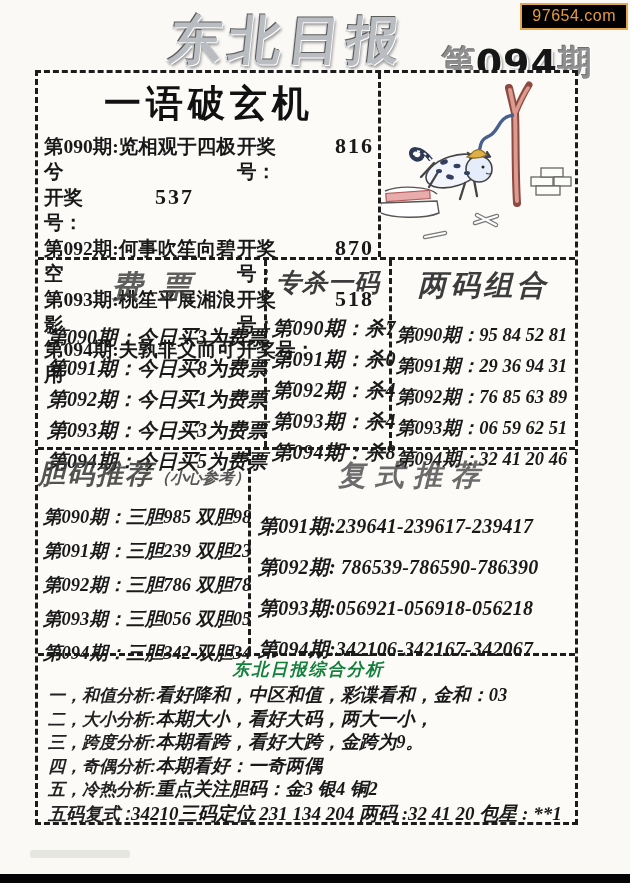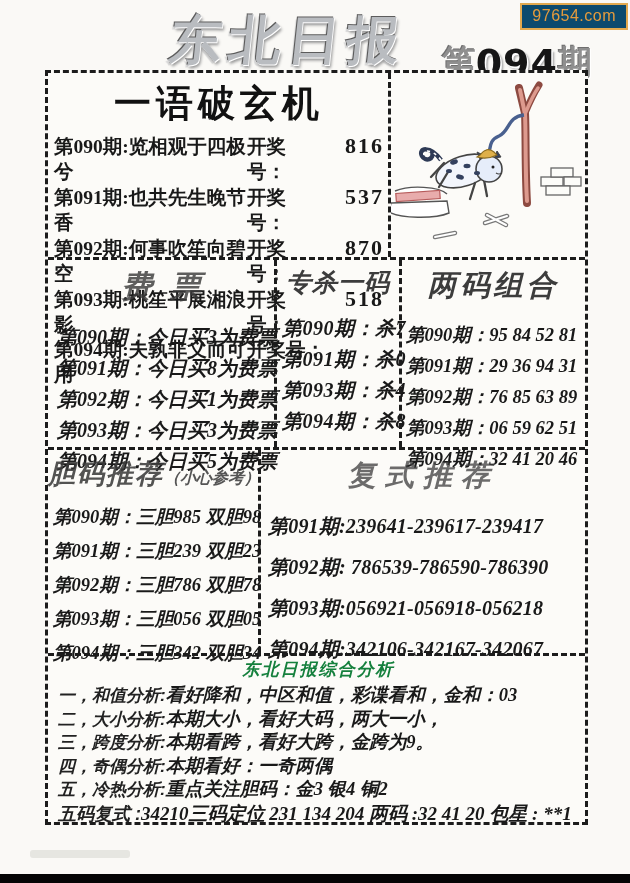--- a/index.html
+++ b/index.html
@@ -6,21 +6,21 @@
   html,body { background:#e9e9e7; }
   #page {
     position:relative; width:630px; height:883px; margin:0 auto;
     background:#faf9f6; overflow:hidden;
     font-family:"Liberation Serif","DejaVu Serif",serif;
     color:#191919;
   }
   
   .watermark {
     position:absolute; top:3px; right:2px; z-index:5;
-    border:2px solid #e2a94f; background:#0c4a6e;
+    border:2px solid #e2a94f; background:#000000;
     color:#e59b3c; font-family:"Liberation Sans",sans-serif;
     font-size:16px; padding:2px 10px 3px 10px; letter-spacing:.5px;
   }
   
   .masthead { position:absolute; top:4px; left:35px; width:545px; height:64px; }
   .main-title {
     position:absolute; left:135px; top:2px;
     font-size:52px; font-weight:bold; letter-spacing:7px;
     color:#b9bcc0; transform:skewX(-6deg);
     text-shadow:1px 1px 0 #fff, -1px -1px 0 #5c5c5c, 2px 3px 3px #9a9a9a, -2px 2px 1px #d8d8d8;
@@ -31,21 +31,21 @@
     text-shadow:1px 1px 0 #fff, -1px -1px 0 #6e6e6e;
   }
   .issue .num {
     font-size:38px; font-weight:900; color:#161616;
     font-family:"DejaVu Sans","Liberation Sans",sans-serif;
     letter-spacing:1px; text-shadow:1.5px 1.5px 0 #ffffff, 3px 3px 2px #aaa;
     vertical-align:-2px;
   }
   
   .frame {
-    position:absolute; left:45px; top:70px; width:543px; height:755px;
+    position:absolute; left:35px; top:70px; width:543px; height:755px;
     border:3px dashed #1c1c1c; background:#fcfbf8;
     display:flex; flex-direction:column;
   }
   .dash-t { border-top:3px dashed #1c1c1c;font-style:italic; }
   .dash-l { border-left:3px dashed #1c1c1c; }
   .dash-r { border-right:3px dashed #1c1c1c; }
   
   .sec1 { height:184px; display:flex; }
   .sec1-left { flex:1; padding:4px 2px 0 4px; }
   .sec1-title { text-align:center; font-size:37px; font-weight:bold; letter-spacing:5px; margin:2px 0 4px 0; color:#111; }
@@ -112,21 +112,20 @@
       <div class="sec1-left">
         <div class="sec1-title">一语破玄机</div>
         <div class="m-row">
           <span>第090期:览相观于四极兮</span>
           <span class="m-right">
               <span>开奖号：</span>
               <span class="m-num">816</span>
             </span>
         </div>
         <div class="m-row">
-          <span>第091期:也共先生晚节香</span>
           <span class="m-right">
               <span>开奖号：</span>
               <span class="m-num">537</span>
             </span>
         </div>
         <div class="m-row">
           <span>第092期:何事吹笙向碧空</span>
           <span class="m-right">
               <span>开奖号：</span>
               <span class="m-num">870</span>
@@ -211,20 +210,21 @@
           <div class="row fp-row">第092期：今日买1为费票</div>
           <div class="row fp-row">第093期：今日买3为费票</div>
           <div class="row fp-row">第094期：今日买5为费票</div>
         </div>
       </div>
       <div class="col col-kill dash-l">
         <div class="col-title kill-title">专杀一码</div>
         <div class="rows">
           <div class="row kill-row">第090期：杀7</div>
           <div class="row kill-row">第091期：杀0</div>
+          <div class="row kill-row">第092期：杀4</div>
           <div class="row kill-row">第093期：杀4</div>
           <div class="row kill-row">第094期：杀8</div>
         </div>
       </div>
       <div class="col col-two dash-l">
         <div class="col-title two-title">两码组合</div>
         <div class="rows">
           <div class="row two-row">第090期：95 84 52 81</div>
           <div class="row two-row">第091期：29 36 94 31</div>
           <div class="row two-row">第092期：76 85 63 89</div>

